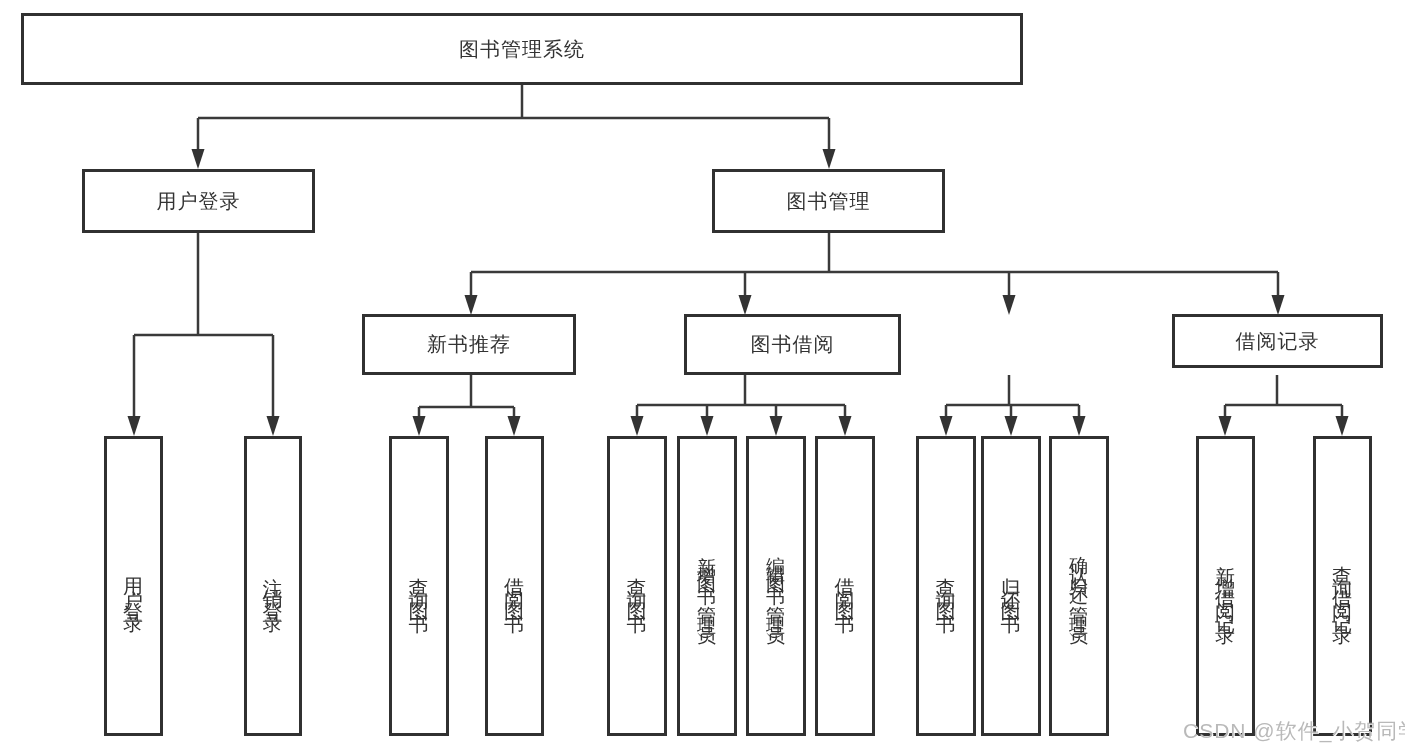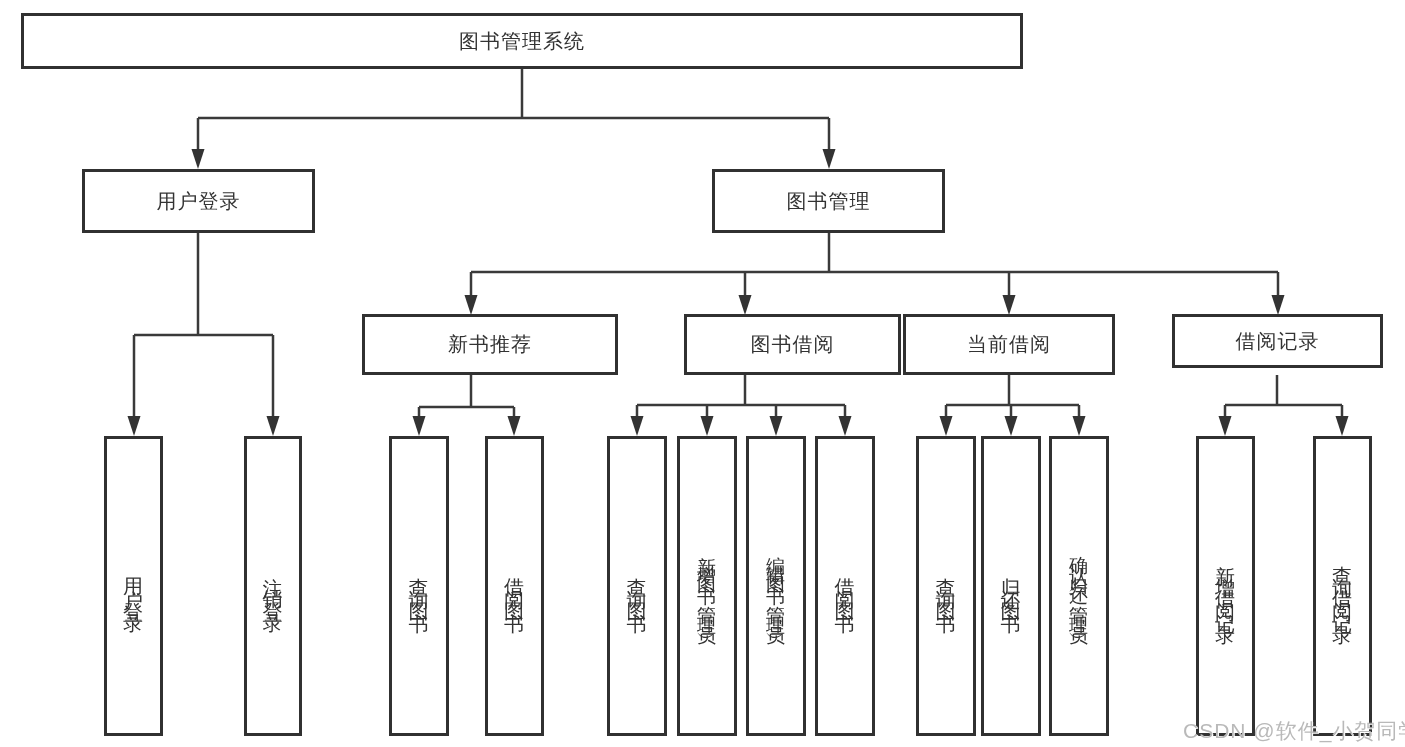--- a/index.html
+++ b/index.html
@@ -101,28 +101,27 @@
       <path class="arrow" d="M1072.5 416 L1085.5 416 L1079 436 Z"></path>
 
     <path d="M1277 375 V405"></path>
     <path d="M1225 405 H1342"></path>
     <path d="M1225 405 V417"></path>
       <path class="arrow" d="M1218.5 416 L1231.5 416 L1225 436 Z"></path>
     <path d="M1342 405 V417"></path>
       <path class="arrow" d="M1335.5 416 L1348.5 416 L1342 436 Z"></path>
   </svg>
 
-  <div class="hbox" style="left:21px;top:13px;width:1002px;height:56px;">图书管理系统</div>
+  <div class="hbox" style="left:21px;top:13px;width:1002px;height:72px;">图书管理系统</div>
 
   <div class="hbox" style="left:82px;top:169px;width:233px;height:64px;">用户登录</div>
   <div class="hbox" style="left:712px;top:169px;width:233px;height:64px;">图书管理</div>
 
-  <div class="hbox" style="left:362px;top:314px;width:256px;height:61px;">新书推荐</div>
+  <div class="hbox" style="left:362px;top:314px;width:214px;height:61px;">新书推荐</div>
   <div class="hbox" style="left:636px;top:314px;width:217px;height:61px;margin-left:48px;">图书借阅</div>
-  <div class="hbox" style="left:903px;top:314px;width:212px;height:61px;">当前借阅</div>
   <div class="hbox" style="left:1172px;top:314px;width:211px;height:54px;">借阅记录</div>
 
   <div class="vbox" style="left:104px;top:436px;width:59px;height:300px;">
     <span>用户登录</span>
     </div>
   <div class="vbox" style="left:244px;top:436px;width:58px;height:300px;">
     <span>注销登录</span>
     </div>
 
   <div class="vbox" style="left:389px;top:436px;width:60px;height:300px;">

